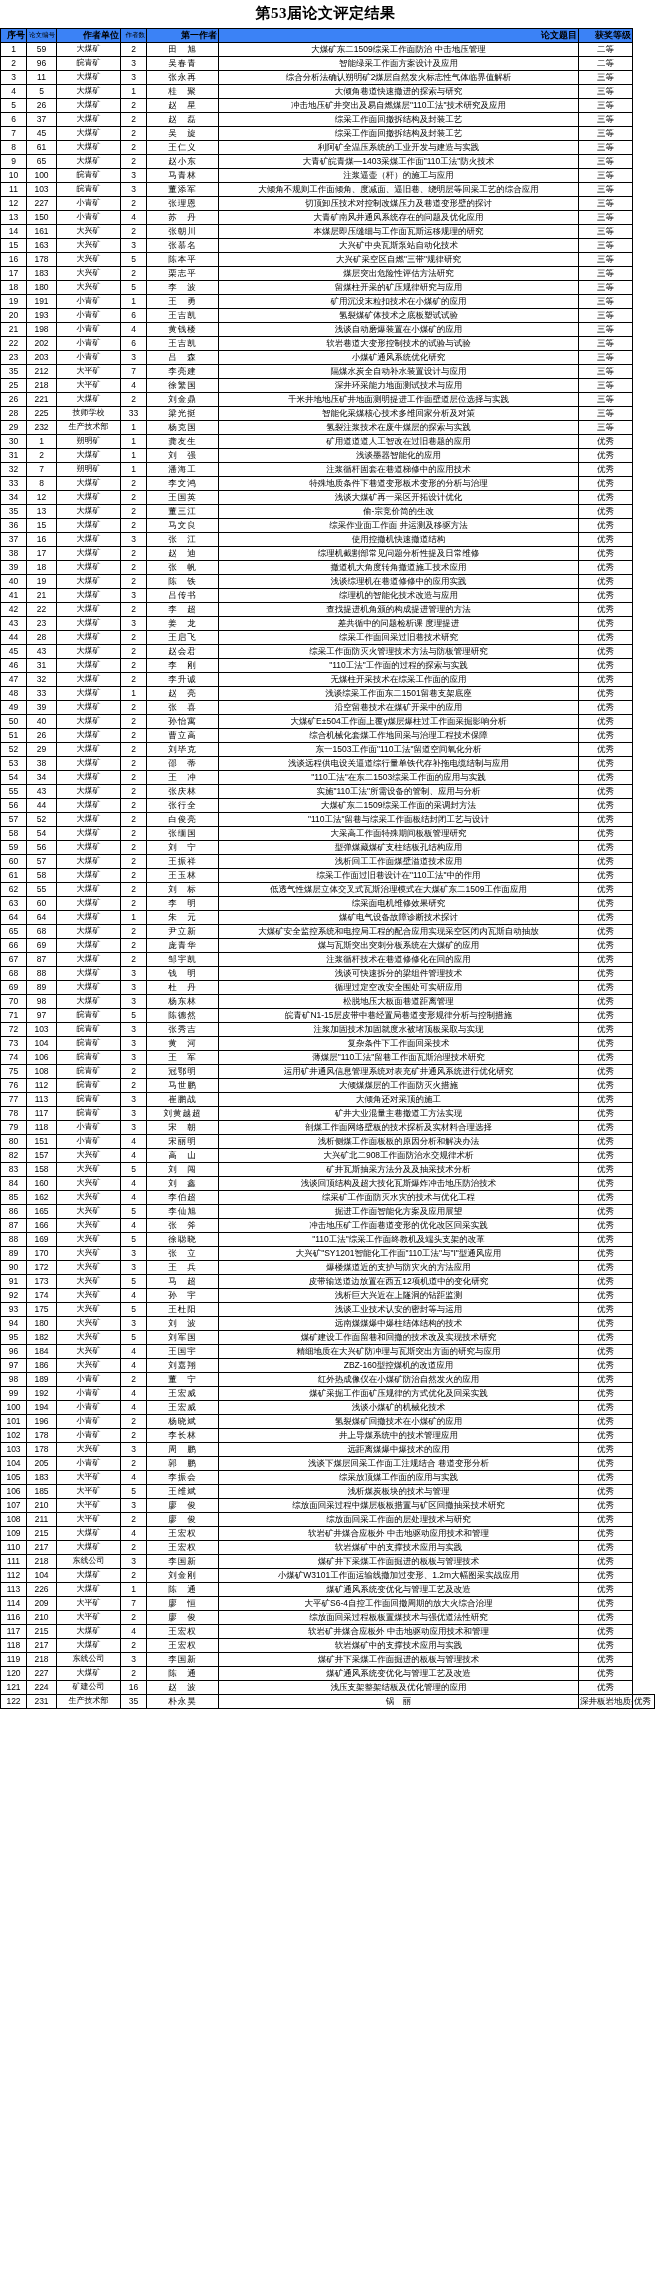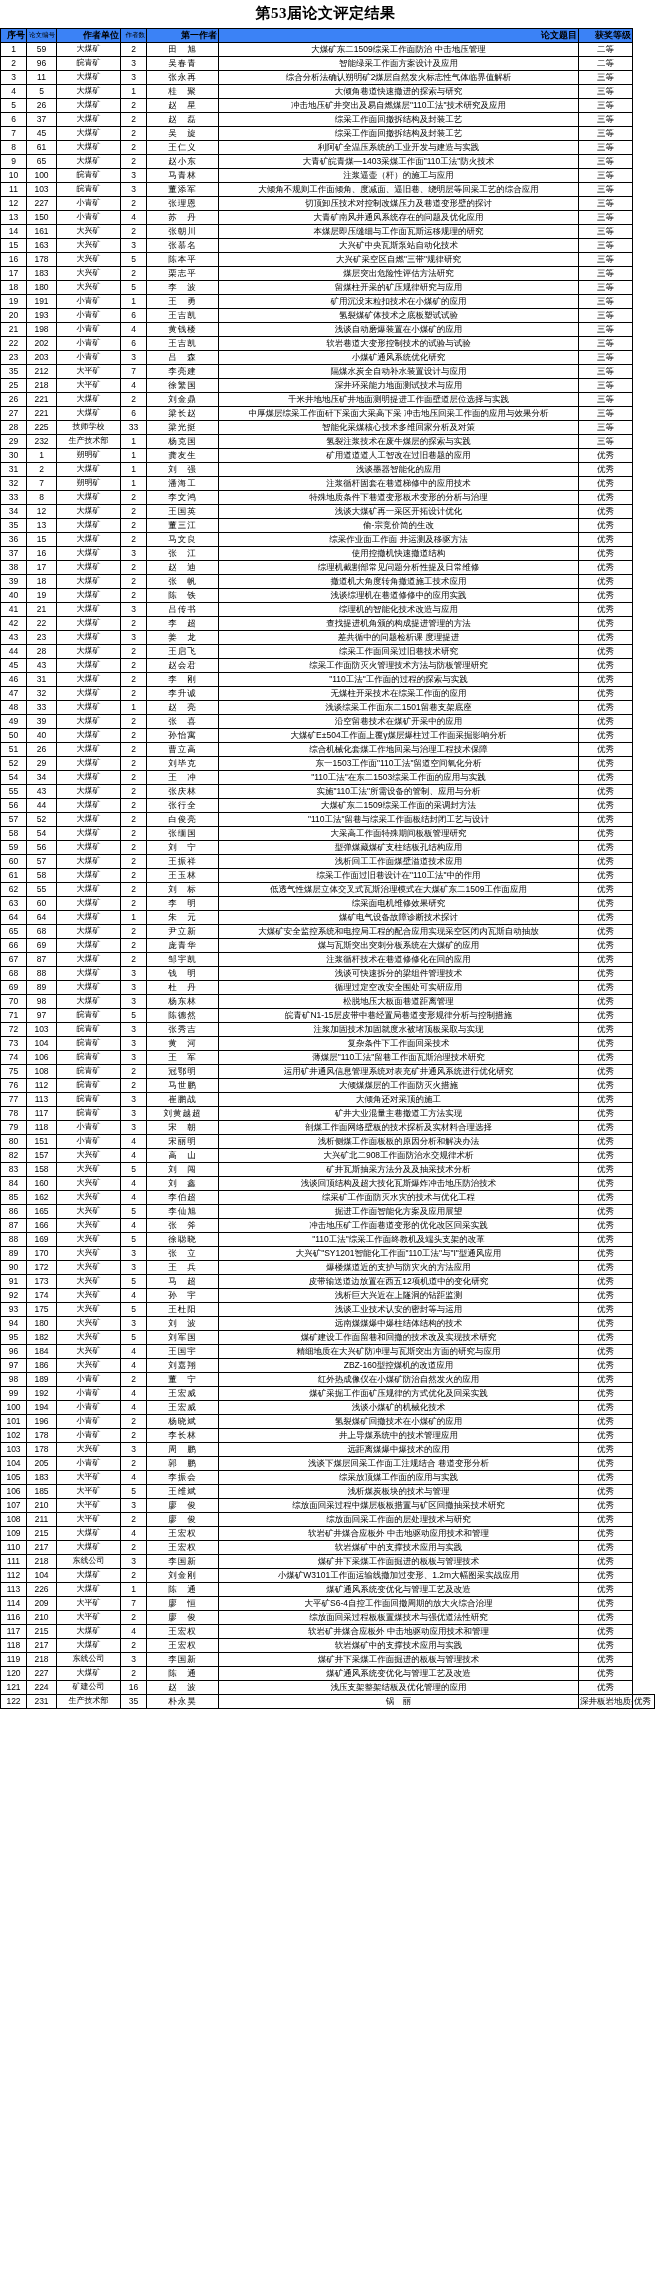--- a/index.html
+++ b/index.html
@@ -286,29 +286,20 @@
         <tr>
           <td class="num">26</td>
           <td class="num">221</td>
           <td class="unit">大煤矿</td>
           <td class="num">2</td>
           <td class="auth">刘金鼎</td>
           <td class="ttl">千米井地地压矿井地面测明提进工作面壁道层位选择与实践</td>
           <td class="grade">三等</td>
         </tr>
         <tr>
-          <td class="num">27</td>
-          <td class="num">221</td>
-          <td class="unit">大煤矿</td>
-          <td class="num">6</td>
-          <td class="auth">梁长赵</td>
-          <td class="ttl">中厚煤层综采工作面矸下采面大采高下采 冲击地压回采工作面的应用与效果分析</td>
-          <td class="grade">三等</td>
-        </tr>
-        <tr>
           <td class="num">28</td>
           <td class="num">225</td>
           <td class="unit">技师学校</td>
           <td class="num">33</td>
           <td class="auth">梁光挺</td>
           <td class="ttl">智能化采煤核心技术多维回家分析及对策</td>
           <td class="grade">三等</td>
         </tr>
         <tr>
           <td class="num">29</td>
@@ -517,20 +508,29 @@
           <td class="ttl">综合机械化套煤工作地回采与治理工程技术保障</td>
           <td class="grade">优秀</td>
         </tr>
         <tr>
           <td class="num">52</td>
           <td class="num">29</td>
           <td class="unit">大煤矿</td>
           <td class="num">2</td>
           <td class="auth">刘毕克</td>
           <td class="ttl">东一1503工作面"110工法"留道空间氧化分析</td>
+          <td class="grade">优秀</td>
+        </tr>
+        <tr>
+          <td class="num">53</td>
+          <td class="num">38</td>
+          <td class="unit">大煤矿</td>
+          <td class="num">2</td>
+          <td class="auth">邵　蒂</td>
+          <td class="ttl">浅谈远程供电设关逼道综行量单铁代存补拖电缆结制与应用</td>
           <td class="grade">优秀</td>
         </tr>
         <tr>
           <td class="num">54</td>
           <td class="num">34</td>
           <td class="unit">大煤矿</td>
           <td class="num">2</td>
           <td class="auth">王　冲</td>
           <td class="ttl">"110工法"在东二1503综采工作面的应用与实践</td>
           <td class="grade">优秀</td>

